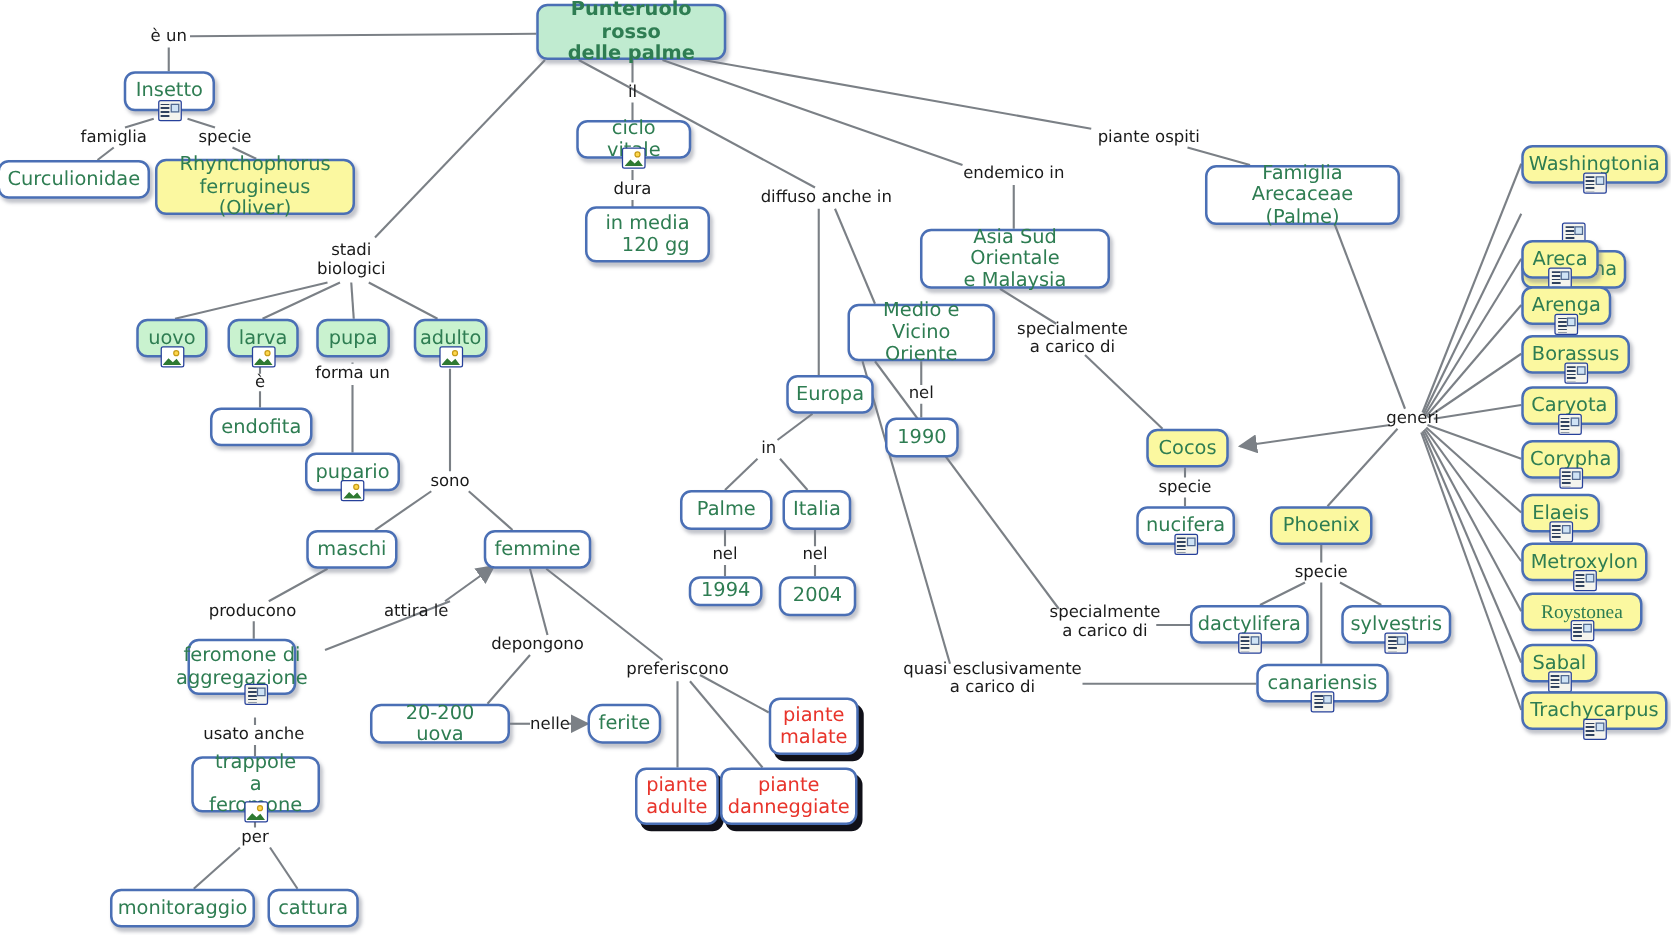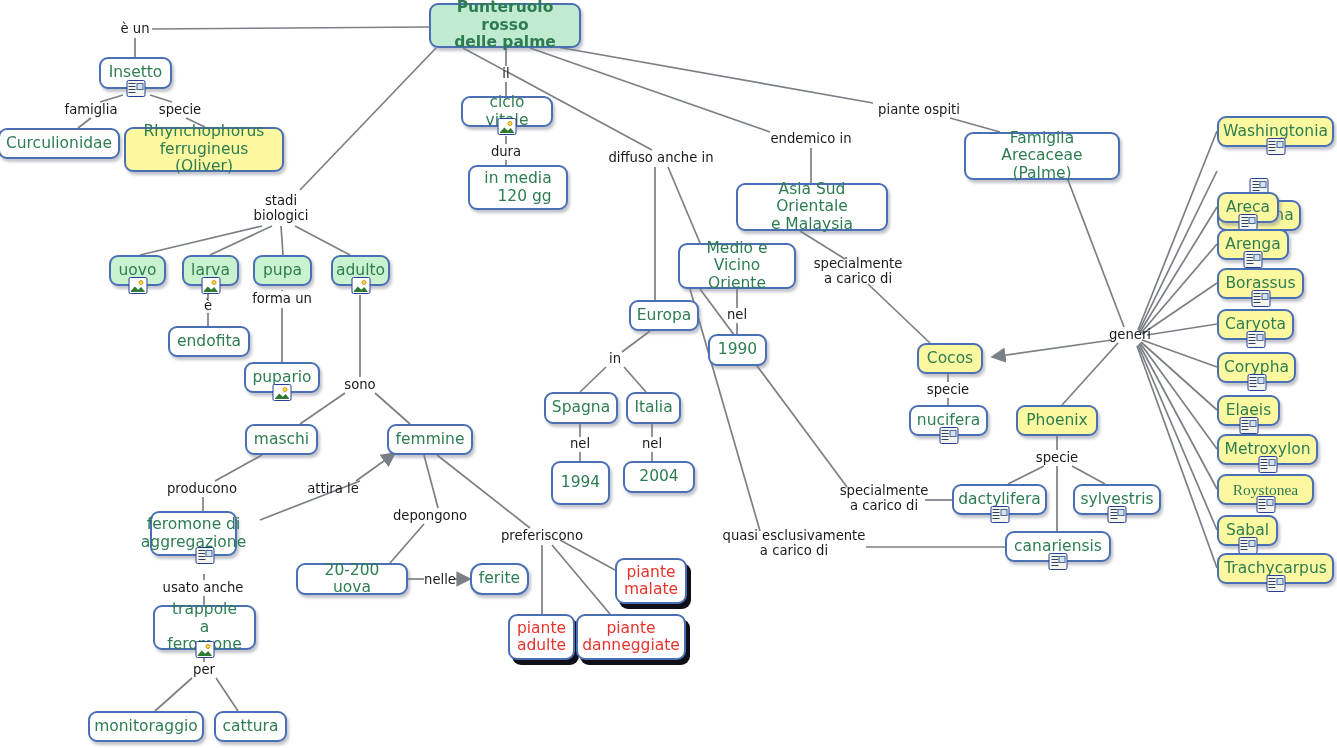--- a/index.html
+++ b/index.html
@@ -242,29 +242,29 @@
 danneggiate</span>
       </div>
       <div class="node red" style="left: 615px; top: 558px; width: 72px; height: 46px;">
         <span class="txt">piante
 malate</span>
       </div>
       <div class="node " style="left: 629px; top: 300px; width: 70px; height: 31px;">
         <span class="txt">Europa</span>
       </div>
       <div class="node " style="left: 544px; top: 392px; width: 74px; height: 32px;">
-        <span class="txt">Spagna</span>
+        <span class="txt">Palme</span>
       </div>
       <div class="node " style="left: 626px; top: 392px; width: 55px; height: 32px;">
         <span class="txt">Italia</span>
       </div>
-      <div class="node " style="left: 551px; top: 461px; width: 59px; height: 44px;">
+      <div class="node " style="left: 551px; top: 461px; width: 59px; height: 24px;">
         <span class="txt">1994</span>
       </div>
-      <div class="node " style="left: 623px; top: 461px; width: 72px; height: 32px;">
+      <div class="node " style="left: 623px; top: 461px; width: 62px; height: 32px;">
         <span class="txt">2004</span>
       </div>
       <div class="node " style="left: 678px; top: 243px; width: 118px; height: 46px;">
         <span class="txt">Medio e
 Vicino Oriente</span>
       </div>
       <div class="node " style="left: 708px; top: 334px; width: 59px; height: 32px;">
         <span class="txt">1990</span>
       </div>
       <div class="node " style="left: 736px; top: 183px; width: 152px; height: 48px;">

